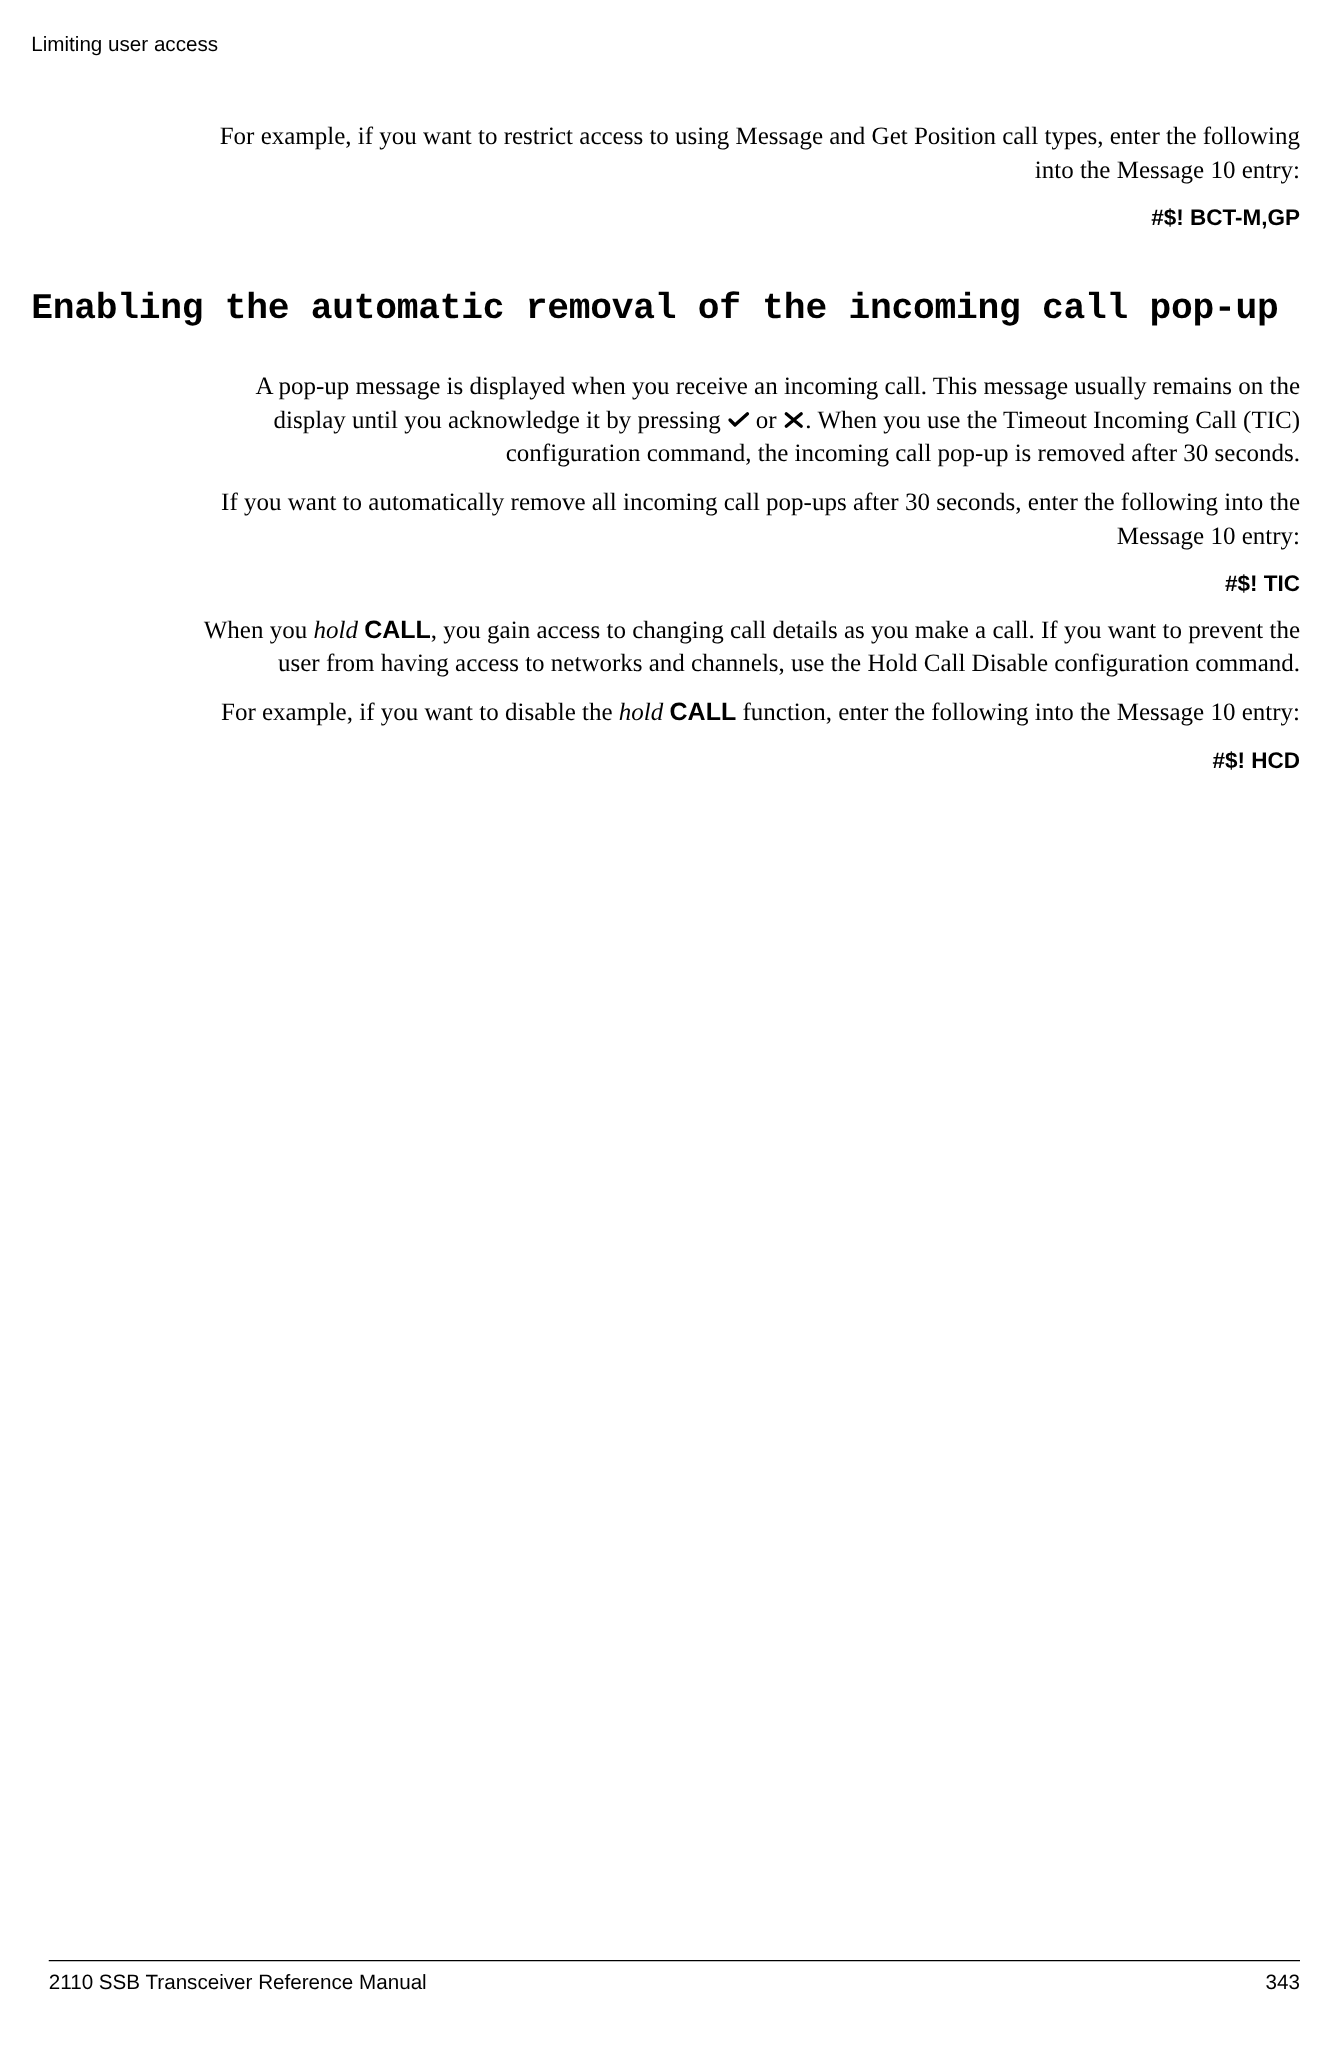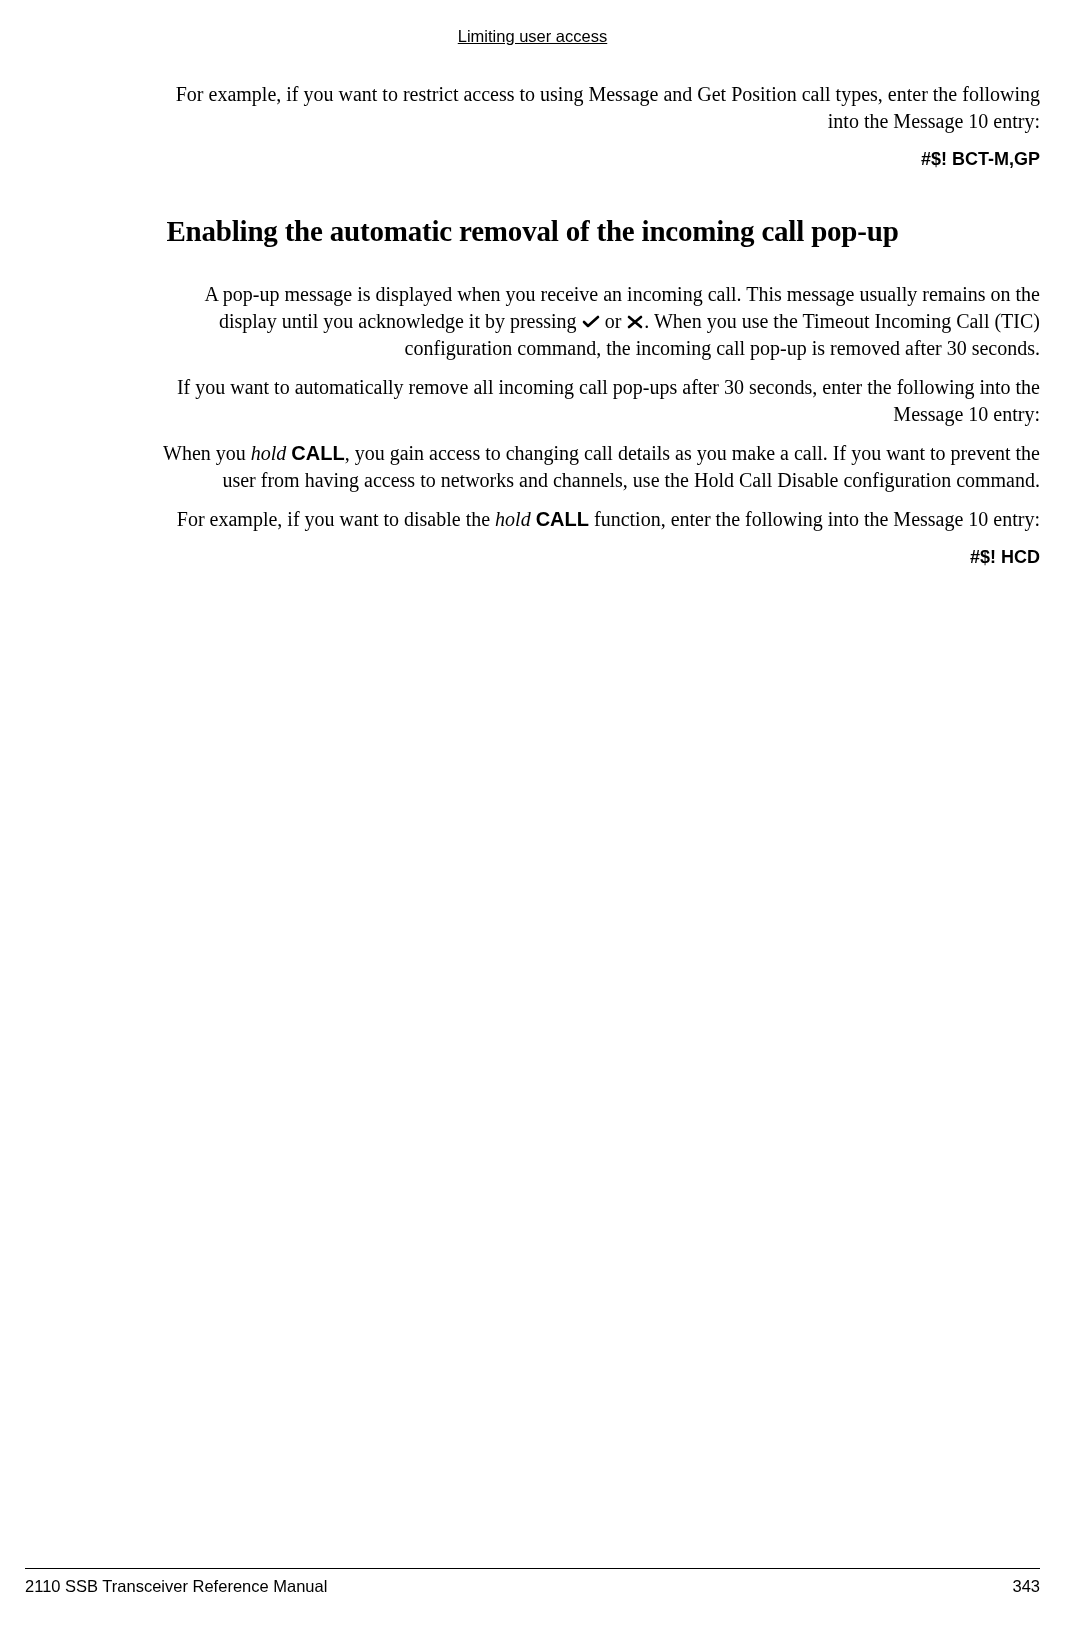--- a/index.html
+++ b/index.html
@@ -15,65 +15,63 @@
       position: relative;
       box-sizing: border-box;
     }
     .page {
       padding: 25px 25px 0 25px;
       box-sizing: border-box;
       height: 100%;
       position: relative;
     }
     .header {
-      text-align: center;
+      text-align: left;
       font-family: Arial, Helvetica, sans-serif;
       font-size: 16.5px;
-      margin-bottom: 34px;
+      margin-bottom: 49px;
       color: #000;
-      text-decoration: underline;
     }
     .body-block {
       margin-left: 128px;
       margin-right: 0;
     }
     p {
       margin: 0 0 12px 0;
       text-align: right;
     }
     .cmd {
       font-family: Arial, Helvetica, sans-serif;
       font-weight: bold;
       font-size: 18px;
       margin: 0 0 12px 0;
     }
     h1 {
-      font-family: Liberation Serif, serif;
+      font-family: Liberation Mono, monospace;
       font-weight: bold;
       font-size: 29px;
       margin: 40px 0 30px 0;
       letter-spacing: -0.2px;
-      text-align: center;
     }
     h1 .ital { font-style: italic; }
     .inline-icon {
       display: inline-block;
       vertical-align: -1px;
       width: 18px;
       height: 14px;
     }
     .inline-icon svg { display: block; }
     .bold-sans {
       font-family: Arial, Helvetica, sans-serif;
       font-weight: bold;
     }
     em { font-style: italic; }
     .footer {
       position: absolute;
-      left: 25px;
+      left: 39px;
       right: 25px;
       bottom: 42px;
       border-top: 1px solid #000;
       padding-top: 6px;
       font-family: Arial, Helvetica, sans-serif;
       font-size: 16.5px;
       display: flex;
       justify-content: space-between;
     }
   </style>
@@ -94,20 +92,21 @@
 
   <div class="body-block">
     <p>
       <span>A pop-up message is displayed when you receive an incoming call. This message usually remains on the display until you acknowledge it by pressing </span><span class="inline-icon"><svg viewBox="0 0 18 14">
             <path d="M2 7 L6 11 L16 2" stroke="#000" stroke-width="2.6" fill="none" stroke-linecap="round" stroke-linejoin="round"></path>
           </svg></span><span> or </span><span class="inline-icon"><svg viewBox="0 0 18 14">
             <path d="M3 2 L15 12 M15 2 L3 12" stroke="#000" stroke-width="2.6" fill="none" stroke-linecap="round"></path>
           </svg></span><span>. When you use the Timeout Incoming Call (TIC) configuration command, the incoming call pop-up is removed after 30 seconds.</span>
     </p>
     <p>If you want to automatically remove all incoming call pop-ups after 30 seconds, enter the following into the Message 10 entry:</p>
+    <p class="cmd">#$! TIC</p>
   </div>
 
 
   <div class="body-block">
     <p>
       <span>When you </span><em>hold</em><span> </span><span class="bold-sans">CALL</span><span>, you gain access to changing call details as you make a call. If you want to prevent the user from having access to networks and channels, use the Hold Call Disable configuration command.</span>
     </p>
     <p>
       <span>For example, if you want to disable the </span><em>hold</em><span> </span><span class="bold-sans">CALL</span><span> function, enter the following into the Message 10 entry:</span>
     </p>

